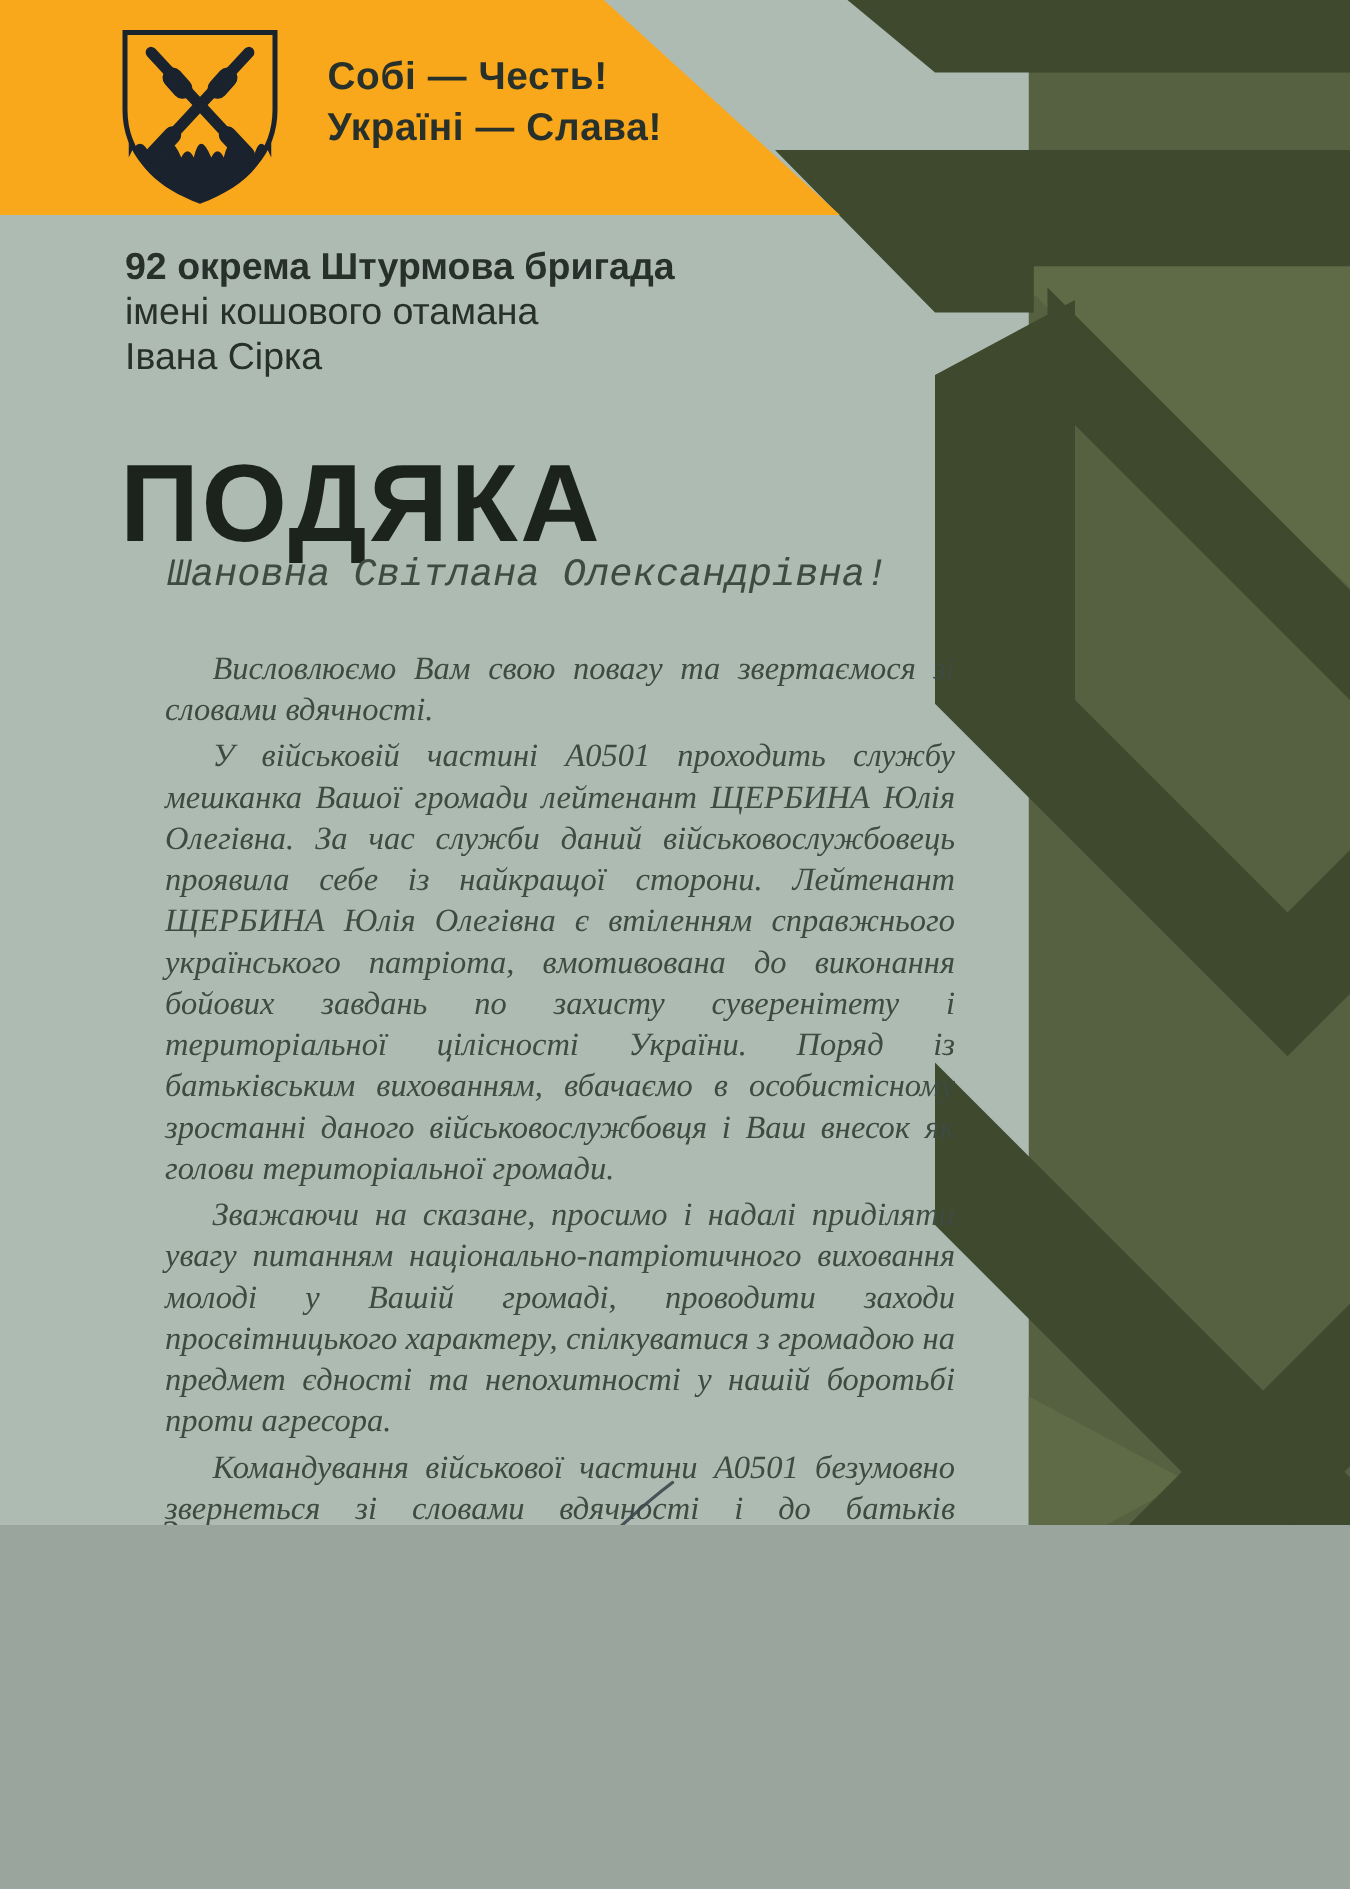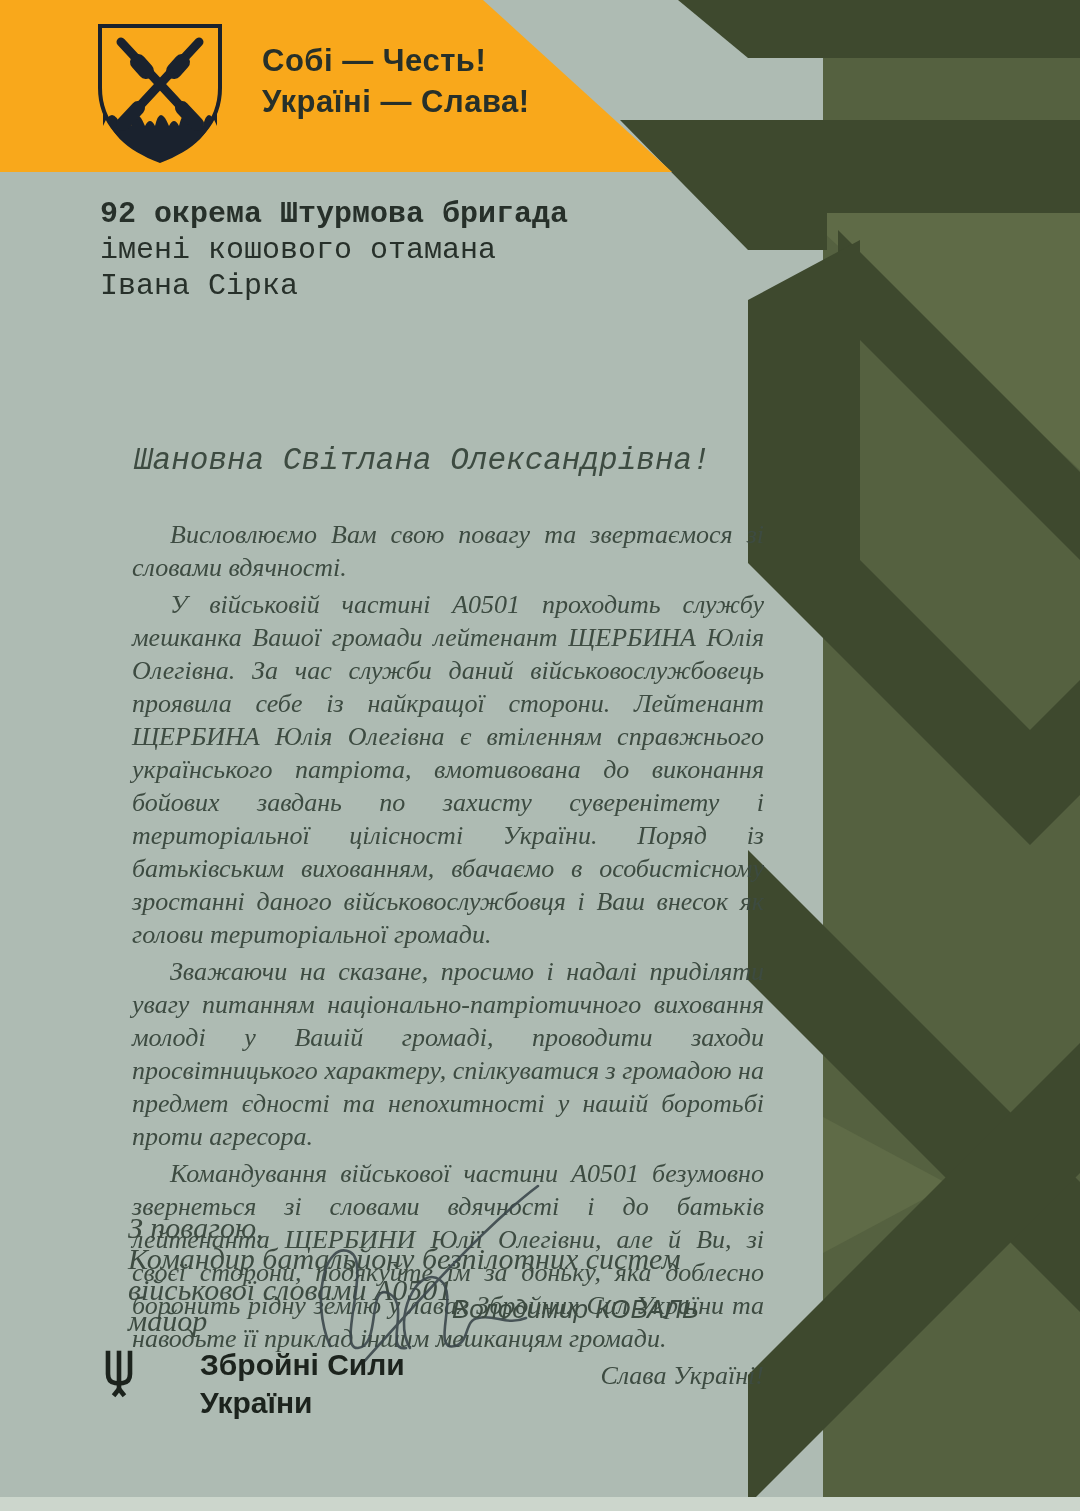--- a/index.html
+++ b/index.html
@@ -1,30 +1,30 @@
 <!DOCTYPE html>
 <html style="--page-bg: #aebbb3; --banner-yellow: #f9a81b; --pattern-medium: #556140; --pattern-dark: #3e492e; --pattern-light: #5f6b47; --ink-dark: #27302a; --title-ink: #1c231d; --body-text: #3d4b41; --emblem-black: #1a222e; --signature-ink: #3c484c; --bottom-strip: #ccd6cc;"><head>
 <meta charset="utf-8">
 <style>
   html,body{margin:0;padding:0;background:#9aa69d;}
   .page{
-    position:relative;width:1080px;height:1511px;margin:0 auto;
+    position:relative;width:1080px;height:1220px;margin:0 auto;
     background:var(--page-bg,#aebbb3);overflow:hidden;
     font-family:"Liberation Sans",sans-serif;
   }
   .bg-svg{position:absolute;left:0;top:0;width:1080px;height:1511px;}
   .abs{position:absolute;}
   .motto{
     left:262px;top:40px;
     font-weight:bold;font-size:31px;line-height:41px;
     color:var(--ink-dark,#27302a);letter-spacing:.5px;
   }
   .brigade{
     left:100px;top:196px;
-    font-size:30px;line-height:36px;color:var(--ink-dark,#27302a);font-family:Liberation Mono, monospace;
+    font-size:30px;line-height:36px;color:var(--ink-dark,#27302a);
   }
   .brigade .b1{font-weight:bold;}
   .doc-title{
     left:96px;top:352px;
     font-weight:bold;font-size:88px;letter-spacing:2px;
     color:var(--title-ink,#1c231d);
   }
   .salutation{
     left:134px;top:443px;
     font-family:Liberation Mono, monospace;font-style:italic;
@@ -100,20 +100,21 @@
     <div>Собі — Честь!</div>
     <div>Україні — Слава!</div>
   </div>
 
   <div class="abs brigade">
     <div class="b1">92 окрема Штурмова бригада</div>
     <div>імені кошового отамана</div>
     <div>Івана Сірка</div>
   </div>
 
+  <div class="abs doc-title">ПОДЯКА</div>
 
   <div class="abs salutation">Шановна Світлана Олександрівна!</div>
 
   <div class="abs body-text">
     <p>Висловлюємо Вам свою повагу та звертаємося зі словами вдячності.</p>
     <p>У військовій частині А0501 проходить службу мешканка Вашої громади лейтенант ЩЕРБИНА Юлія Олегівна. За час служби даний військовослужбовець проявила себе із найкращої сторони. Лейтенант ЩЕРБИНА Юлія Олегівна є втіленням справжнього українського патріота, вмотивована до виконання бойових завдань по захисту суверенітету і територіальної цілісності України. Поряд із батьківським вихованням, вбачаємо в особистісному зростанні даного військовослужбовця і Ваш внесок як голови територіальної громади.</p>
     <p>Зважаючи на сказане, просимо і надалі приділяти увагу питанням національно-патріотичного виховання молоді у Вашій громаді, проводити заходи просвітницького характеру, спілкуватися з громадою на предмет єдності та непохитності у нашій боротьбі проти агресора.</p>
     <p>Командування військової частини А0501 безумовно звернеться зі словами вдячності і до батьків лейтенанта ЩЕРБИНИ Юлії Олегівни, але й Ви, зі своєї сторони, подякуйте їм за доньку, яка доблесно боронить рідну землю у лавах Збройних Сил України та наводьте її приклад іншим мешканцям громади.</p>
     <p class="slogan">Слава Україні!</p>
   </div>

